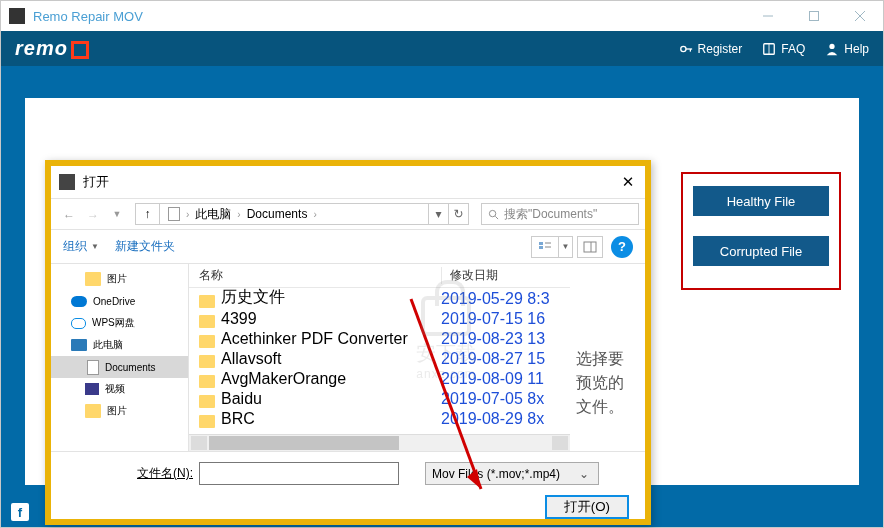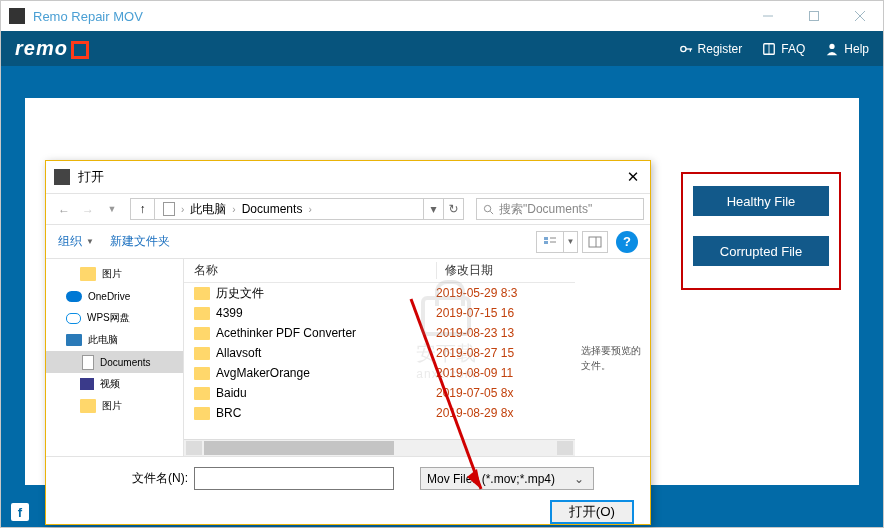--- a/index.html
+++ b/index.html
@@ -15,21 +15,21 @@
 .logo-text{color:#fff;font-weight:600;font-size:20px;letter-spacing:1px;font-family:Arial,sans-serif;font-style:italic;}
 .logo-box{width:18px;height:18px;border:3px solid #ff3b1a;margin-left:2px;margin-top:2px;}
 .brand-spacer{flex:1;}
 .brand-link{color:#fff;font-size:12px;display:flex;align-items:center;gap:5px;margin-left:20px;text-decoration:none;}
 .brand-link svg{width:14px;height:14px;fill:#fff;}
 .main{flex:1;background:#026aa7;position:relative;}
 .inner-panel{position:absolute;left:24px;top:32px;right:24px;bottom:42px;background:#fff;}
 .right-box{position:absolute;right:42px;top:106px;width:160px;height:118px;border:2px solid #c40000;padding:12px 10px;display:flex;flex-direction:column;gap:20px;}
 .right-btn{height:30px;background:#12598a;color:#fff;display:flex;align-items:center;justify-content:center;font-size:13px;border:none;}
 .footer-fb{position:absolute;left:10px;bottom:6px;width:18px;height:18px;background:#fff;border-radius:2px;display:flex;align-items:center;justify-content:center;color:#026aa7;font-weight:bold;font-size:13px;font-family:Arial;}
-.dialog{position:absolute;left:44px;top:94px;width:606px;height:365px;background:#fff;border:1px solid #eab308;box-shadow:2px 2px 8px rgba(0,0,0,0.25);display:flex;flex-direction:column;}
+.dialog{position:absolute;left:44px;top:94px;width:606px;height:365px;background:#fff;border:6px solid #eab308;box-shadow:2px 2px 8px rgba(0,0,0,0.25);display:flex;flex-direction:column;}
 .dlg-title{height:32px;display:flex;align-items:center;padding:0 8px;font-size:13px;}
 .dlg-title-icon{width:16px;height:16px;background:#444;margin-right:8px;}
 .dlg-title-spacer{flex:1;}
 .dlg-close{width:18px;height:18px;display:flex;align-items:center;justify-content:center;font-size:15px;}
 .dlg-nav{height:32px;border-top:1px solid #e3e3e3;border-bottom:1px solid #e3e3e3;display:flex;align-items:center;padding:0 6px;font-size:12px;}
 .dlg-nav .arrow-btn{width:24px;height:22px;display:flex;align-items:center;justify-content:center;color:#999;}
 .dlg-nav .up-container{display:flex;align-items:center;border:1px solid #ccc;height:22px;margin:0 6px;}
 .dlg-nav .up-btn{width:24px;display:flex;justify-content:center;align-items:center;border-right:1px solid #ccc;height:100%;}
 .dlg-nav .crumb{width:268px;height:22px;display:flex;align-items:center;padding:0 6px;gap:6px;}
 .dlg-nav .crumb-sep{color:#999;font-size:10px;}
@@ -55,32 +55,32 @@
 .ico-wps{width:15px;height:11px;border:1.5px solid #0b8de4;border-radius:5px;}
 .ico-pc{width:16px;height:12px;background:#2a7ab8;border-radius:1px;}
 .ico-doc{width:12px;height:15px;background:#fff;border:1px solid #999;margin-left:2px;}
 .ico-vid{width:14px;height:12px;background:#3a3a8a;}
 .ti-indent{padding-left:34px;}
 .filelist{flex:1;display:flex;flex-direction:column;}
 .fl-head{height:24px;display:flex;align-items:center;font-size:12px;color:#333;border-bottom:1px solid #e8e8e8;}
 .fl-col-name{width:252px;padding-left:10px;}
 .fl-col-date{flex:1;border-left:1px solid #e8e8e8;padding-left:8px;}
 .fl-rows{flex:1;overflow:hidden;}
-.fl-row{height:20px;display:flex;align-items:center;font-size:12px;}
+.fl-row{height:20px;display:flex;align-items:flex-end;font-size:16px;}
 .fl-row .fr-ico{width:16px;height:13px;background:#ffd76b;margin-left:10px;margin-right:6px;border-radius:1px;}
 .fl-row .fr-name{width:220px;white-space:nowrap;overflow:hidden;text-overflow:ellipsis;}
-.fl-row .fr-date{flex:1;color:#c2410c;white-space:nowrap;overflow:hidden;}
+.fl-row .fr-date{flex:1;color:#1d4ed8;white-space:nowrap;overflow:hidden;}
 .fl-scroll{height:17px;background:#f0f0f0;border-top:1px solid #ddd;display:flex;align-items:center;padding:0 2px;}
 .fl-scroll .sc-a{width:16px;height:14px;background:#dcdcdc;}
 .fl-scroll .sc-t{flex:1;}
 .fl-scroll .sc-h{width:190px;height:14px;background:#c4c4c4;margin-left:2px;}
-.preview{width:75px;font-size:10px;color:#555;padding:84px 6px 0;text-align:left;line-height:1.5;}
+.preview{width:75px;font-size:16px;color:#555;padding:84px 6px 0;text-align:left;line-height:1.5;font-family:Liberation Mono, monospace;}
 .dlg-bottom{height:68px;border-top:1px solid #e3e3e3;padding:10px 12px 8px;font-size:12px;}
 .dlg-row1{display:flex;align-items:center;gap:6px;margin-bottom:10px;}
-.dlg-row1 .label{width:130px;text-align:right;}
+.dlg-row1 .label{width:130px;text-align:right;text-decoration:underline;}
 .dlg-row1 .fn-input{width:200px;height:23px;border:1px solid #777;}
 .dlg-row1 .ft-select{width:174px;height:23px;border:1px solid #aaa;background:#efefef;display:flex;align-items:center;padding:0 6px;margin-left:20px;}
 .dlg-row1 .ft-dd{width:16px;text-align:center;color:#555;}
 .dlg-row2{display:flex;justify-content:flex-end;gap:8px;padding-right:4px;}
 .dlg-btn{width:84px;height:24px;border:1px solid #aaa;background:#efefef;display:flex;align-items:center;justify-content:center;}
 .dlg-btn.primary{border:2px solid #0b8de4;}
 .red-arrow{position:absolute;left:400px;top:223px;width:90px;height:220px;pointer-events:none;}
 .watermark{position:absolute;left:375px;top:230px;width:140px;height:90px;pointer-events:none;opacity:0.17;}
 .wm-lock{width:50px;height:40px;border:4px solid #888;border-radius:6px;margin:0 auto;position:relative;}
 .wm-lock::before{content:"";position:absolute;top:-20px;left:10px;width:22px;height:22px;border:4px solid #888;border-bottom:none;border-radius:12px 12px 0 0;}

